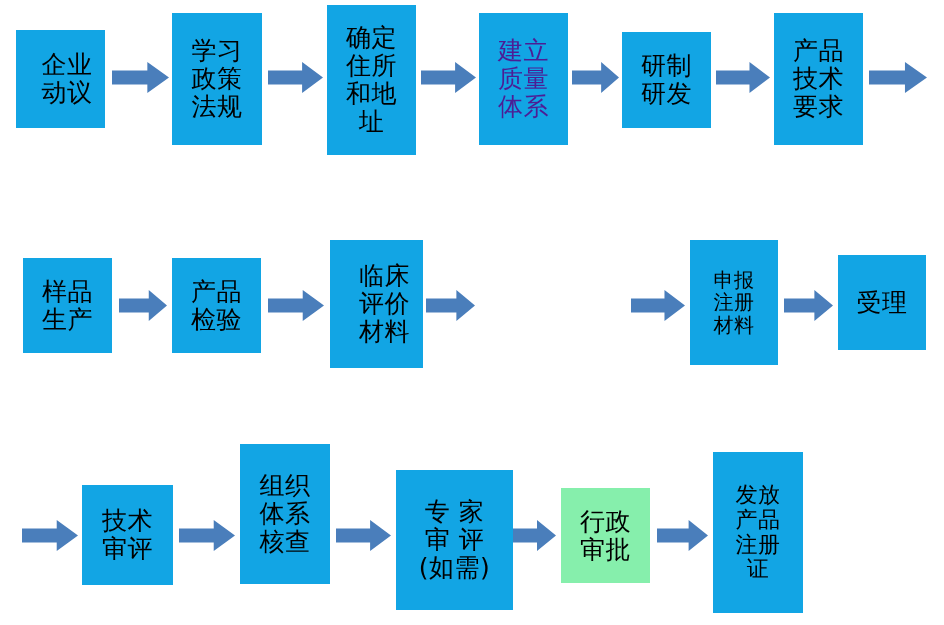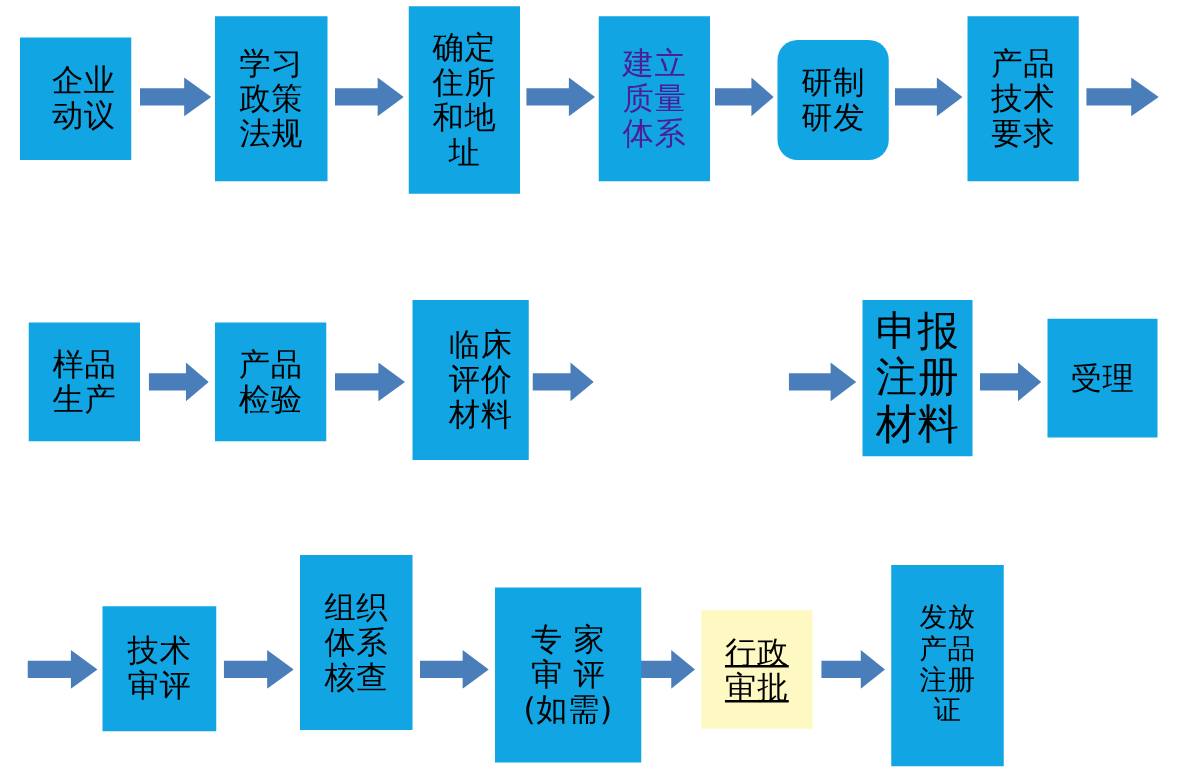--- a/index.html
+++ b/index.html
@@ -86,21 +86,21 @@
       <div class="node" style="left: 172px; top: 13px; width: 90px; height: 132px; background: rgb(18, 165, 228); color: rgb(0, 0, 0); font-size: 25px;"><span class="node-label">学习
 政策
 法规</span></div>
       <div class="node" style="left: 327px; top: 5px; width: 89px; height: 150px; background: rgb(18, 165, 228); color: rgb(0, 0, 0); font-size: 25px;"><span class="node-label">确定
 住所
 和地
 址</span></div>
       <div class="node" style="left: 479px; top: 13px; width: 89px; height: 132px; background: rgb(18, 165, 228); color: #4c1d95; font-size: 25px;"><span class="node-label">建立
 质量
 体系</span></div>
-      <div class="node" style="left: 622px; top: 32px; width: 89px; height: 96px; background: rgb(18, 165, 228); color: rgb(0, 0, 0); font-size: 25px; border-radius: 16px;"><span class="node-label">研制
+      <div class="node" style="left: 622px; top: 32px; width: 89px; height: 96px; background: rgb(18, 165, 228); color: rgb(0, 0, 0); font-size: 25px;"><span class="node-label">研制
 研发</span></div>
       <div class="node" style="left: 774px; top: 13px; width: 89px; height: 132px; background: rgb(18, 165, 228); color: rgb(0, 0, 0); font-size: 25px;"><span class="node-label">产品
 技术
 要求</span></div>
     </div>
     <div style="position: absolute; left: 0px; top: 0px; width: 100%; height: 100%;">
       <div class="arrow" style="left: 119px; top: 290px; width: 48px; height: 31px;">
         <svg viewBox="0 0 100 40" preserveAspectRatio="none">
           <polygon points="0,11 62,11 62,0 100,20 62,40 62,29 0,29" fill="#4A7EBB"></polygon>
         </svg>
@@ -125,21 +125,21 @@
           <polygon points="0,11 62,11 62,0 100,20 62,40 62,29 0,29" fill="#4A7EBB"></polygon>
         </svg>
       </div>
       <div class="node" style="left: 23px; top: 258px; width: 89px; height: 95px; background: rgb(18, 165, 228); color: rgb(0, 0, 0); font-size: 25px;"><span class="node-label">样品
 生产</span></div>
       <div class="node" style="left: 172px; top: 258px; width: 89px; height: 95px; background: rgb(18, 165, 228); color: rgb(0, 0, 0); font-size: 25px;"><span class="node-label">产品
 检验</span></div>
       <div class="node" style="left: 330px; top: 240px; width: 93px; height: 128px; background: rgb(18, 165, 228); color: rgb(0, 0, 0); font-size: 25px; padding-left: 16px;"><span class="node-label">临床
 评价
 材料</span></div>
-      <div class="node" style="left: 690px; top: 240px; width: 88px; height: 125px; background: rgb(18, 165, 228); color: rgb(0, 0, 0); font-size: 33px;"><span class="node-label">申报
+      <div class="node" style="left: 690px; top: 240px; width: 88px; height: 125px; background: rgb(18, 165, 228); color: rgb(0, 0, 0); font-size: 20px;"><span class="node-label">申报
 注册
 材料</span></div>
       <div class="node" style="left: 838px; top: 255px; width: 88px; height: 95px; background: rgb(18, 165, 228); color: rgb(0, 0, 0); font-size: 25px;"><span class="node-label">受理</span></div>
     </div>
     <div style="position: absolute; left: 0px; top: 0px; width: 100%; height: 100%;">
       <div class="arrow" style="left: 22px; top: 520px; width: 56px; height: 31px;">
         <svg viewBox="0 0 100 40" preserveAspectRatio="none">
           <polygon points="0,11 62,11 62,0 100,20 62,40 62,29 0,29" fill="#4A7EBB"></polygon>
         </svg>
       </div>
@@ -164,20 +164,20 @@
         </svg>
       </div>
       <div class="node" style="left: 82px; top: 485px; width: 91px; height: 100px; background: rgb(18, 165, 228); color: rgb(0, 0, 0); font-size: 25px;"><span class="node-label">技术
 审评</span></div>
       <div class="node" style="left: 240px; top: 444px; width: 90px; height: 140px; background: rgb(18, 165, 228); color: rgb(0, 0, 0); font-size: 25px;"><span class="node-label">组织
 体系
 核查</span></div>
       <div class="node" style="left: 396px; top: 470px; width: 117px; height: 140px; background: rgb(18, 165, 228); color: rgb(0, 0, 0); font-size: 25px;"><span class="node-label">专  家
 审  评
 (如需)</span></div>
-      <div class="node" style="left: 561px; top: 488px; width: 89px; height: 95px; background: #fef9c3; color: rgb(0, 0, 0); font-size: 25px; text-decoration: underline;"><span class="node-label">行政
+      <div class="node" style="left: 561px; top: 488px; width: 89px; height: 95px; background: #86efac; color: rgb(0, 0, 0); font-size: 25px;"><span class="node-label">行政
 审批</span></div>
       <div class="node" style="left: 713px; top: 452px; width: 90px; height: 161px; background: rgb(18, 165, 228); color: rgb(0, 0, 0); font-size: 22px;"><span class="node-label">发放
 产品
 注册
 证</span></div>
     </div>
   </div>
 
 </body></html>

